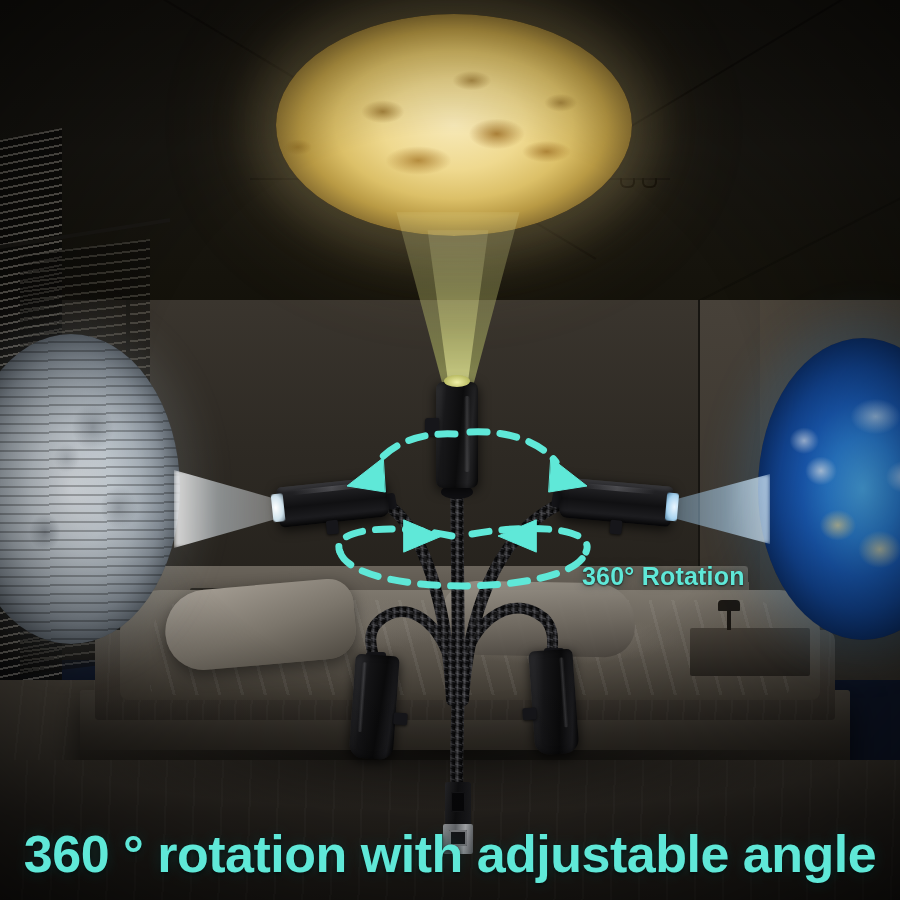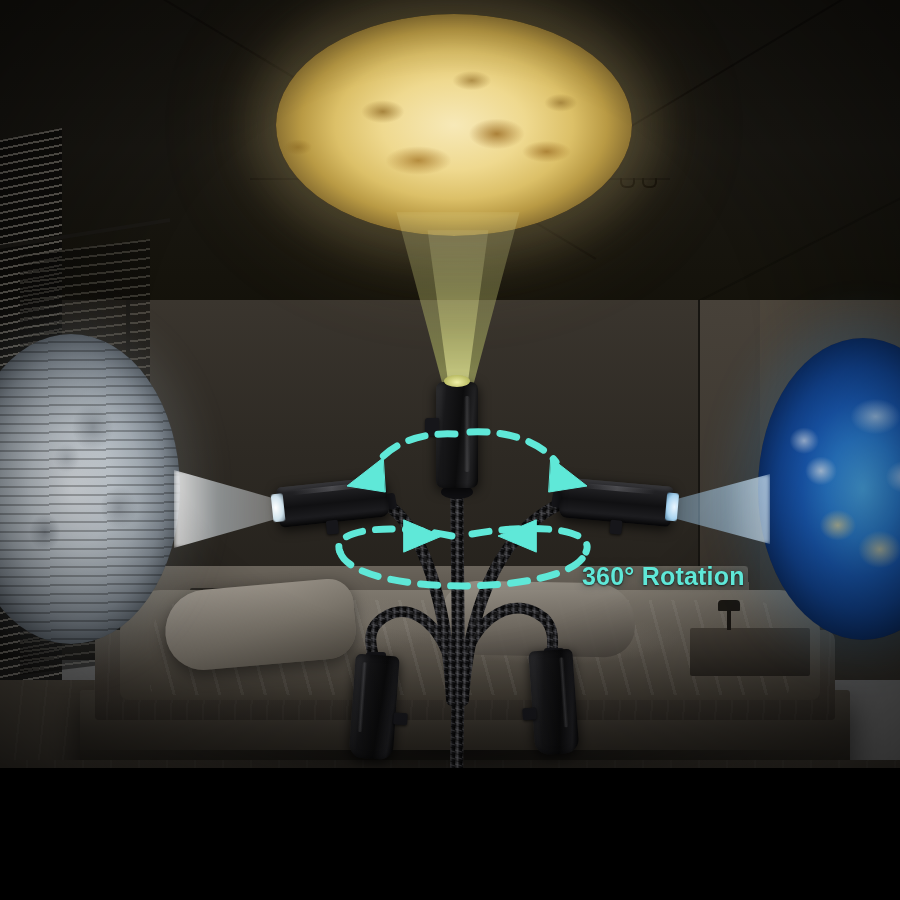--- a/index.html
+++ b/index.html
@@ -1,23 +1,23 @@
 <!DOCTYPE html>
 <html><head>
 <meta charset="utf-8">
 <title>Moon Projector Lamp — 360 Rotation</title>
 <style>
   html,body{margin:0;padding:0;background:#000;}
   body{font-family:"Liberation Sans",sans-serif;}
 
   #scene{
     position:relative;
-    width:900px;height:768px;
+    width:900px;height:900px;
     overflow:hidden;
-    background:#737373;
+    background:#0f172a;
   }
 
   
   .room{position:absolute;inset:0;}
 
   .ceiling{
     position:absolute;left:0;top:0;width:900px;height:330px;
     background:
       linear-gradient(180deg,#16140f 0%,#1a1813 45%,#131109 100%);
   }
@@ -549,14 +549,15 @@
 
       <polygon points="404,520 442,536 404,552"></polygon>
       <polygon points="536,520 498,536 536,552"></polygon>
     </g>
   </svg>
 
   <div class="vignette"></div>
 
   <div class="rot-label">360° Rotation</div>
 
+  <div class="caption">360 ° rotation with adjustable angle</div>
 
 </div>
 
 </body></html>

